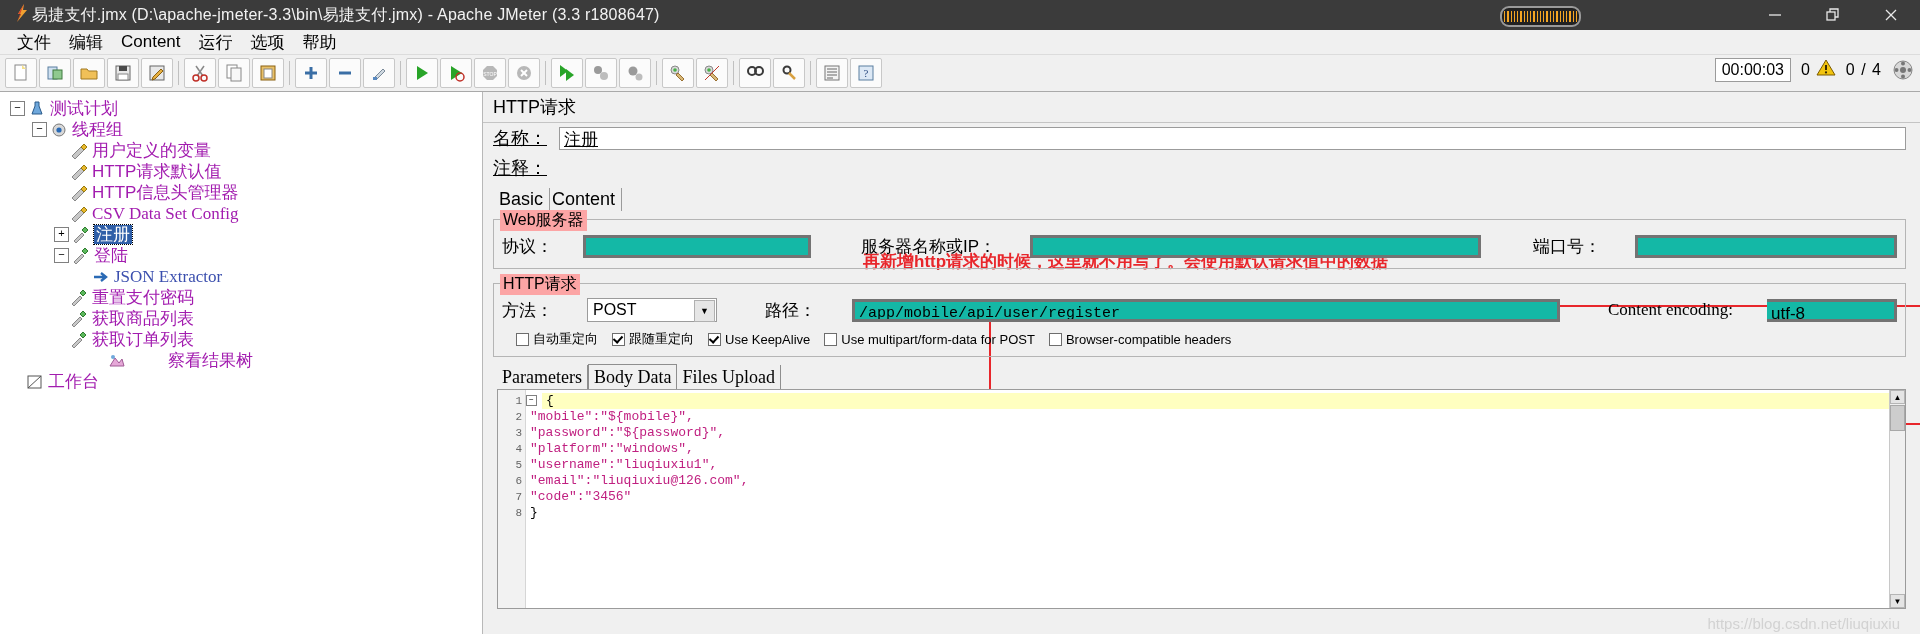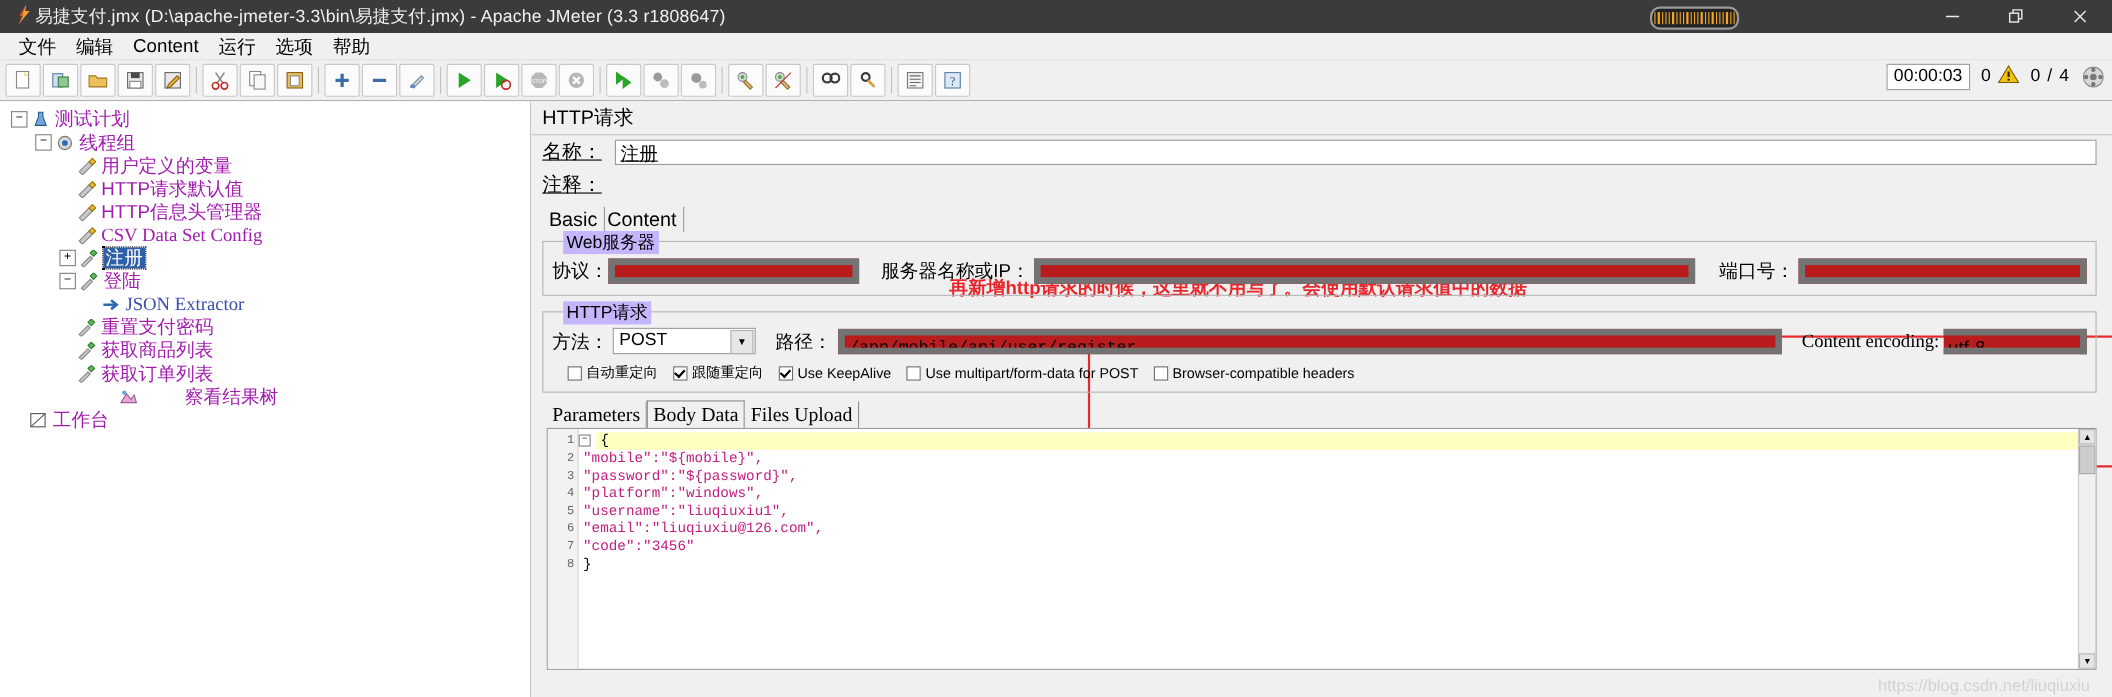--- a/index.html
+++ b/index.html
@@ -103,26 +103,26 @@
   .tab.active{font-weight:normal;}
   .red-box{
     position:absolute;left:506px;top:213px;width:1310px;height:116px;
     border:2px solid #e8262b;pointer-events:none;
   }
 
   .group{
     margin:0 14px 0 10px;border:1px solid #b5b5b5;position:relative;padding:12px 8px 8px 8px;
   }
   .group > .legend{
-    position:absolute;top:-10px;left:18px;background:#c4b5fd;padding:0 3px;font-size:16px;color:#000;
-  }
-  .grp-row{display:flex;align-items:center;height:28px;}
+    position:absolute;top:-10px;left:6px;background:#fca5a5;padding:0 3px;font-size:16px;color:#000;
+  }
+  .grp-row{display:flex;align-items:center;height:28px;gap:30px;}
   .lbl{font-size:17px;color:#000;white-space:nowrap;}
   .inp{
-    height:23px;border:6px solid #737373;background:#b91c1c;font-size:17px;
+    height:23px;border:3px solid #737373;background:#14b8a6;font-size:17px;
     line-height:23px;padding:0 4px;box-sizing:border-box;color:#000;
     white-space:nowrap;overflow:hidden;
   }
   .combo{
     height:24px;border:1px solid #9b9b9b;background:#fff;display:flex;align-items:center;
     font-size:16px;padding-left:5px;box-sizing:border-box;position:relative;
   }
   .combo .arrow{
     position:absolute;right:1px;top:1px;width:19px;height:20px;background:#e6e6e6;
     border:1px solid #b0b0b0;display:flex;align-items:center;justify-content:center;font-size:9px;

